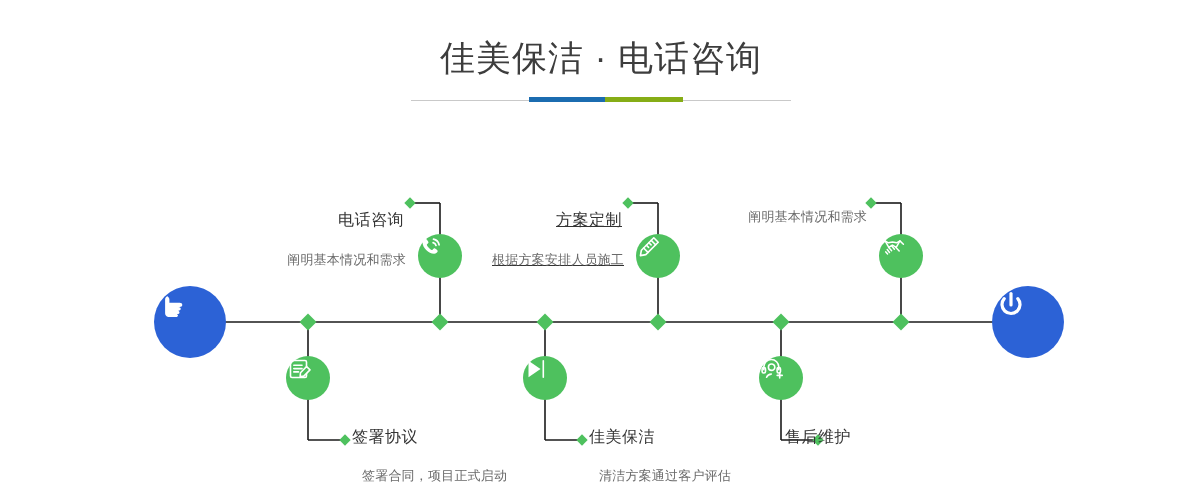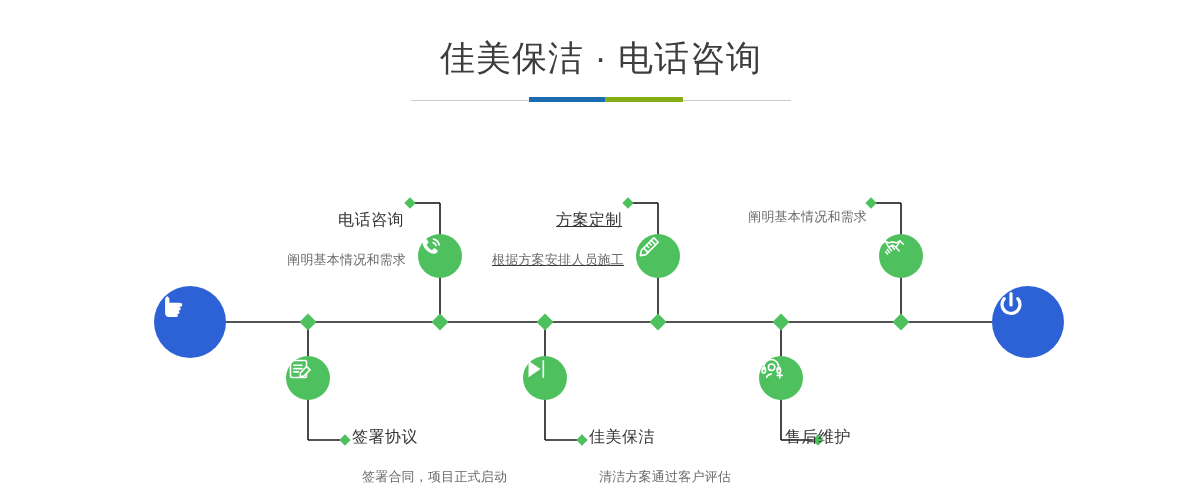--- a/index.html
+++ b/index.html
@@ -129,21 +129,21 @@
     font-size: 13px;
     line-height: 20px;
     color: #6a6a6a;
     letter-spacing: .2px;
     margin-top: 19px;
   }
   .node-label.above { text-align: right; }
   .node-label.above .lbl-title { padding-right: 2px; margin-top: 21px; }
   .node-label.below { text-align: left; }
   .node-label.below .lbl-title { padding-left: 2px; }
-  .node-label.below .lbl-sub { padding-left: 12px; }
+  .node-label.below .lbl-sub { padding-left: 12px; font-family: Liberation Mono, monospace; }
 </style>
 </head>
 <body>
 
 <div class="page">
 
   <div class="header">
     <div class="header-title">佳美保洁 · 电话咨询</div>
     <div class="divider">
       <div class="divider-line"></div>

